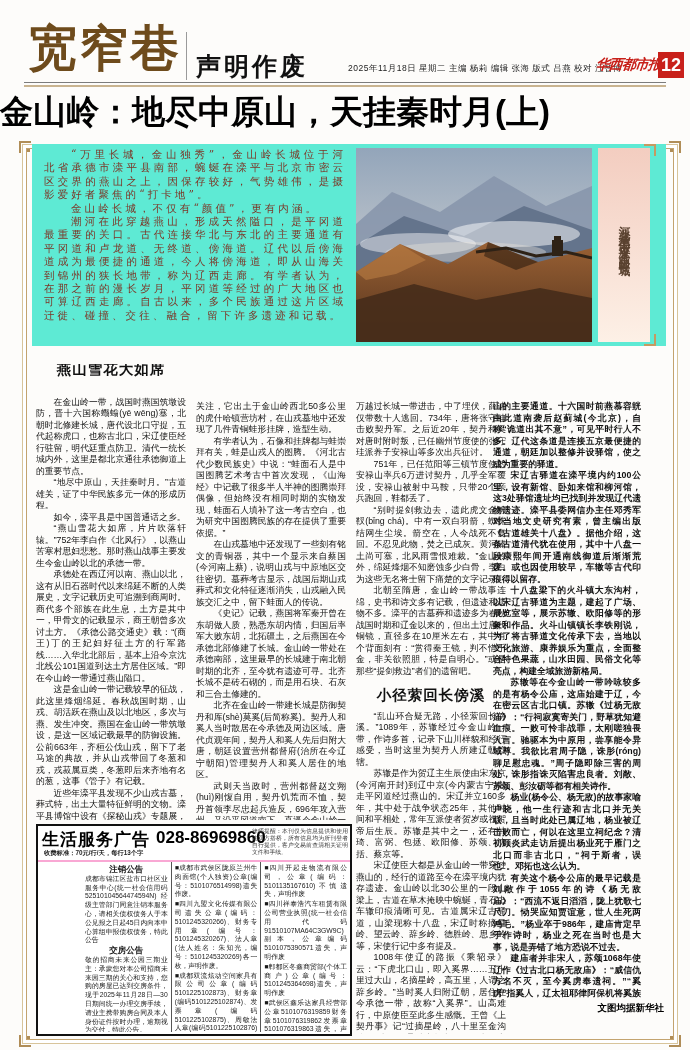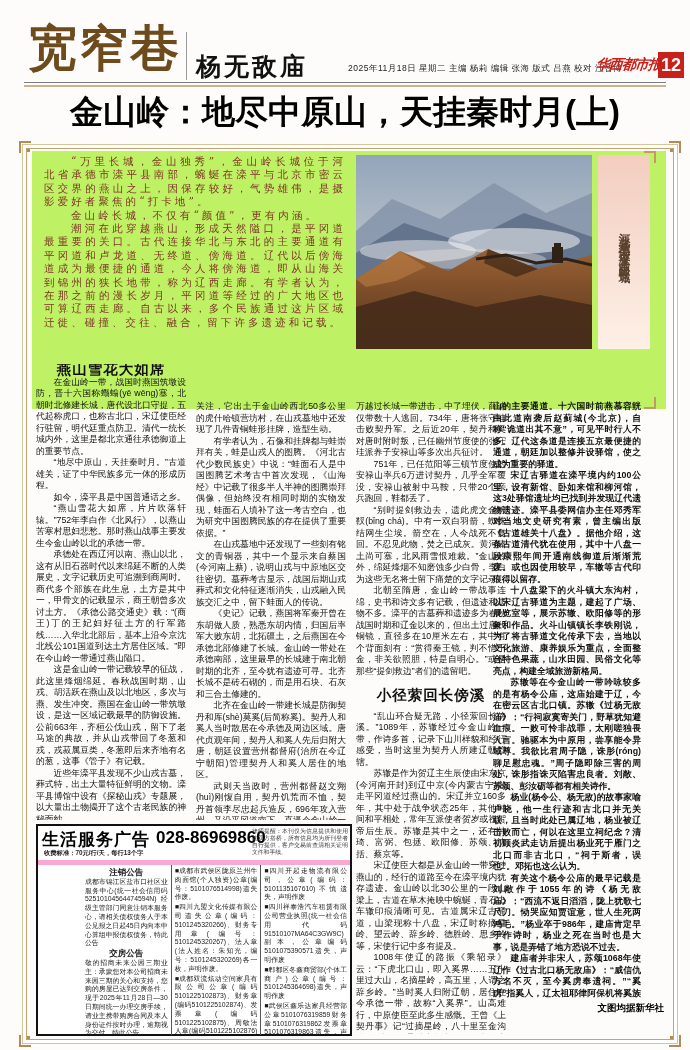--- a/index.html
+++ b/index.html
@@ -14,34 +14,34 @@
   #head-divider{position:absolute;left:186px;top:32px;width:1px;height:48px;background:#9a9a9a;}
   #section-name{position:absolute;left:196px;top:50px;font-size:25px;font-weight:bold;color:#111;letter-spacing:3px;}
   #dateline{position:absolute;left:348px;top:63px;font-size:8.5px;color:#222;letter-spacing:.5px;}
   #brand{position:absolute;left:596px;top:56px;font-size:14px;font-weight:bold;font-style:italic;
     color:#c8201a;letter-spacing:-1px;transform:skewX(-6deg);}
   #page-num{position:absolute;left:658px;top:52px;width:26px;height:26px;background:#c8201a;
     color:#fff;font-weight:bold;font-size:18px;text-align:center;line-height:26px;}
   #head-rule{position:absolute;left:24px;top:82px;width:642px;border-top:1px solid #7c7c7c;}
   #head-rule2{position:absolute;left:24px;top:85px;width:642px;border-top:2px solid #c9b490;}
   
-  #headline{position:absolute;left:0;top:90px;width:690px;text-align:center;
+  #headline{position:absolute;left:0;top:90px;width:690px;
     font-size:33px;font-weight:900;color:#000;letter-spacing:0px;font-family:"Liberation Sans",sans-serif;}
   
   #frame{position:absolute;left:26px;top:148px;width:646px;height:890px;
     border:1px solid #c3a36e;box-shadow:0 0 0 3px #fff,0 0 0 4px #d8c49a;}
   .corner{position:absolute;width:16px;height:16px;}
   .corner::before{content:"";position:absolute;width:10px;height:10px;border:2px solid #b08d57;}
   .corner::after{content:"";position:absolute;width:3px;height:3px;background:#b08d57;left:8px;top:8px;}
   #c-tl{left:-8px;top:-8px;}   #c-tl::before{left:0;top:0;border-right:none;border-bottom:none;}
   #c-tr{right:-8px;top:-8px;}  #c-tr::before{right:0;top:0;border-left:none;border-bottom:none;} #c-tr::after{left:auto;right:8px;}
   #c-bl{left:-8px;bottom:-8px;}#c-bl::before{left:0;bottom:0;border-right:none;border-top:none;} #c-bl::after{top:auto;bottom:8px;}
   #c-br{right:-8px;bottom:-8px;}#c-br::before{right:0;bottom:0;border-left:none;border-top:none;} #c-br::after{left:auto;right:8px;top:auto;bottom:8px;}
   
-  #feature{position:absolute;left:32px;top:151px;width:634px;height:258px;background:#bef264;}
+  #feature{position:absolute;left:32px;top:144px;width:634px;height:202px;background:#5eead4;}
   #lede{position:absolute;left:12px;top:4px;width:302px;height:194px;overflow:hidden;
     font-family:"DejaVu Serif",serif;color:#7d3526;font-size:10.5px;line-height:13.4px;
     letter-spacing:3.1px;text-align:justify;}
   #lede p{margin:0;text-indent:27px;}
   #photo{position:absolute;left:324px;top:4px;width:236px;height:194px;}
   #photo-caption{position:absolute;left:566px;top:4px;width:52px;height:194px;
     background:linear-gradient(180deg,#f3cdc0,#fdf0e6);
     display:flex;align-items:center;justify-content:center;}
   #photo-caption span{writing-mode:vertical-rl;font-size:11.5px;font-weight:bold;color:#5a4230;
     letter-spacing:3px;font-family:"DejaVu Serif",serif;}
@@ -50,43 +50,43 @@
   #cap-o2{left:612px;bottom:0px;border-left:none;border-top:none;}
   
   .article-col{position:absolute;font-size:8.8px;line-height:11.5px;text-align:justify;overflow:hidden;color:#111;}
   #col1{left:36px;top:364px;width:150px;height:456px;}
   #col2{left:196px;top:364px;width:150px;height:456px;}
   #col3{left:356px;top:364px;width:150px;height:670px;}
   #col4{left:493px;top:364px;width:148px;height:634px;font-weight:bold;}
   .para{margin:0;text-indent:2em;}
   .para.cont{text-indent:0;margin-top:37px;}
   .sec-title{font-size:14.5px;font-weight:900;text-align:center;margin:13px 0 9px;letter-spacing:1px;}
-  .sec-title.first{margin-top:0;margin-bottom:1px;}
+  .sec-title.first{margin-top:0;margin-bottom:21px;}
   #credit{position:absolute;left:516px;top:1002px;width:148px;text-align:right;
     font-size:9.5px;font-weight:bold;color:#000;}
   
   #ads{position:absolute;left:36px;top:824px;width:312px;height:208px;border:2px solid #111;background:#fff;}
-  #ads-banner{position:relative;height:34px;border-bottom:5px solid #f9a8d4;}
+  #ads-banner{position:relative;height:34px;border-bottom:2px solid #f9a8d4;}
   #ads-title{position:absolute;left:4px;top:2px;font-size:17px;font-weight:900;letter-spacing:1px;color:#000;}
   #ads-phone{position:absolute;left:118px;top:2px;font-size:17px;font-weight:900;color:#000;}
   #ads-rate{position:absolute;left:6px;top:23px;font-size:6.3px;font-weight:bold;color:#222;}
   #ads-disclaimer{position:absolute;right:2px;top:2px;width:96px;font-size:5.8px;line-height:7px;color:#333;text-align:justify;}
   #ads-cols{display:flex;height:170px;padding-left:44px;}
   .ad-col{flex:1;padding:2px 3px;font-size:6.8px;line-height:8.8px;text-align:justify;overflow:hidden;}
   .ad-col + .ad-col{border-left:1px solid #555;}
   .ad-h{font-size:8.5px;font-weight:bold;text-align:center;margin:1px 0;}
   .ad-p{margin:0 0 1px;}
   .ad-sig{margin:0;text-align:right;}
 </style>
 </head>
 <body>
 
 <div id="masthead">宽窄巷</div>
 <div id="head-divider"></div>
-<div id="section-name">杨无敌庙</div>
+<div id="section-name">声明作废</div>
 <div id="dateline">2025年11月18日 星期二 主编 杨莉 编辑 张海 版式 吕燕 校对 汪智博</div>
 <div id="brand">华西都市报</div>
 <div id="page-num">12</div>
 <div id="head-rule"></div>
 <div id="head-rule2"></div>
 
 <div id="headline">金山岭：地尽中原山，天挂秦时月(上)</div>
 
 <div id="frame">
   <div class="corner" id="c-tl"></div>

